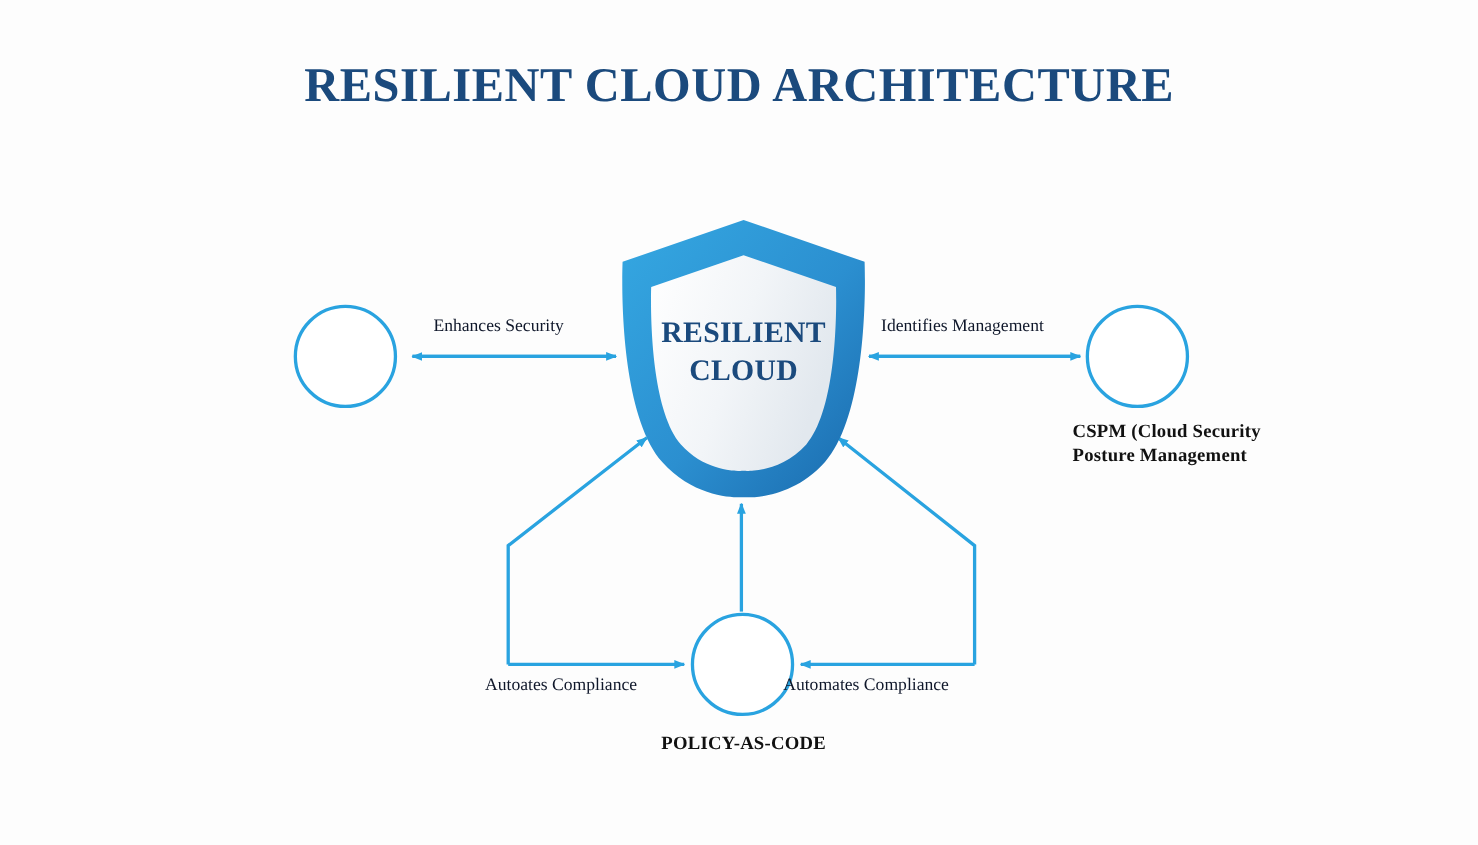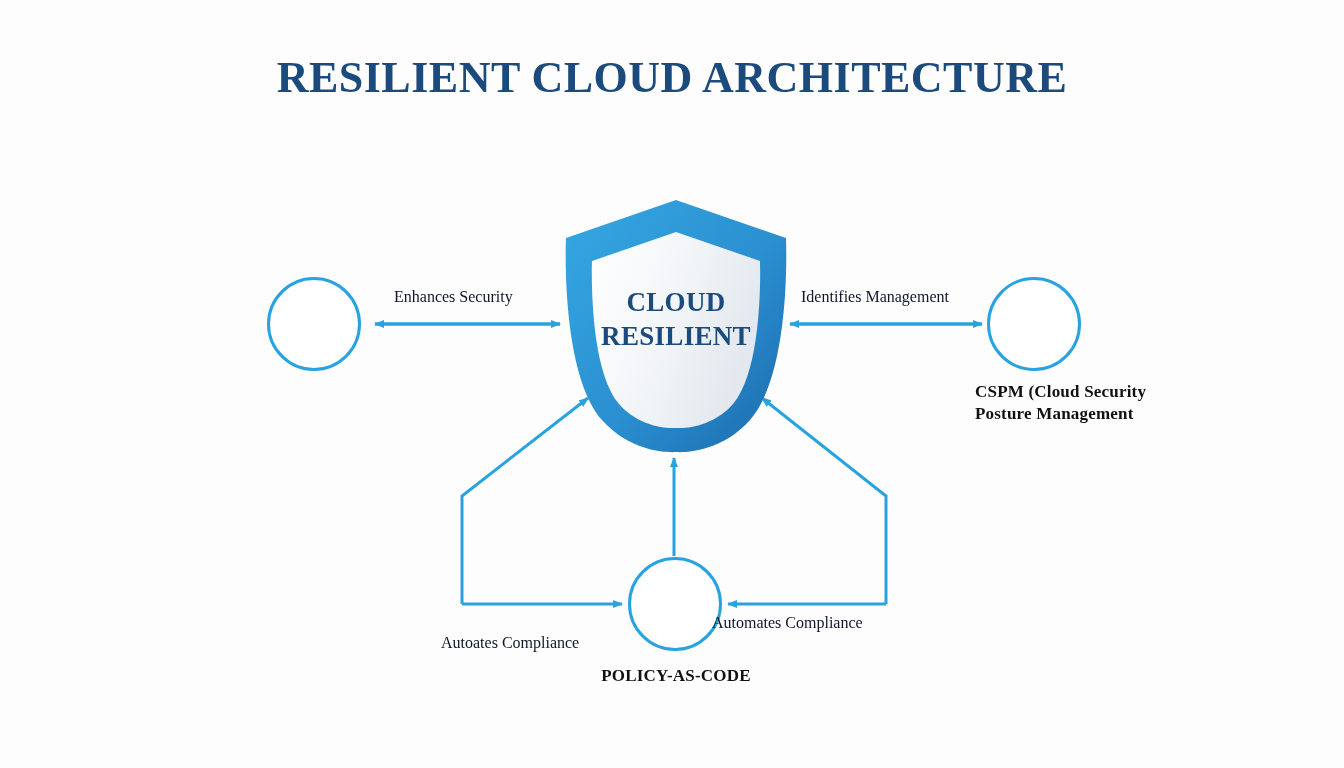--- a/index.html
+++ b/index.html
@@ -96,21 +96,21 @@
   
   .edge-label {
     position: absolute;
     font-family: "Liberation Serif", serif;
     font-size: 16px;
     color: #0f172a;
     white-space: nowrap;
   }
   #label-enhances { left: 394px; top: 288px; }
   #label-identifies { left: 801px; top: 288px; }
-  #label-automates-left { left: 441px; top: 634px; }
+  #label-automates-left { left: 441px; top: 614px; }
   #label-automates-right { left: 712px; top: 614px; }
 </style>
 </head>
 <body>
 
 <div id="canvas">
 
   <div id="title">RESILIENT CLOUD ARCHITECTURE</div>
 
   <svg id="wires" viewBox="0 0 1344 768">
@@ -174,22 +174,22 @@
     </g>
 
     <g>
       <polyline points="662,591 648,604 662,617" fill="none" stroke="#29a3e0" stroke-width="4" stroke-linecap="round" stroke-linejoin="round"></polyline>
       <polyline points="688,591 702,604 688,617" fill="none" stroke="#29a3e0" stroke-width="4" stroke-linecap="round" stroke-linejoin="round"></polyline>
       <line x1="678" y1="588" x2="668" y2="620" stroke="#29a3e0" stroke-width="4" stroke-linecap="round"></line>
     </g>
   </svg>
 
   <div id="shield-label">
+    <div>RESILIENT</div>
     <div>CLOUD</div>
-    <div>RESILIENT</div>
   </div>
 
   <div class="node-circle" id="node-zero-trust"></div>
   <div class="node-circle" id="node-cspm"></div>
   <div class="node-circle" id="node-policy"></div>
 
   <div class="node-caption" id="caption-cspm">CSPM (Cloud Security Posture Management</div>
   <div class="node-caption" id="caption-policy">POLICY-AS-CODE</div>
 
   <div class="edge-label" id="label-enhances">Enhances Security</div>

